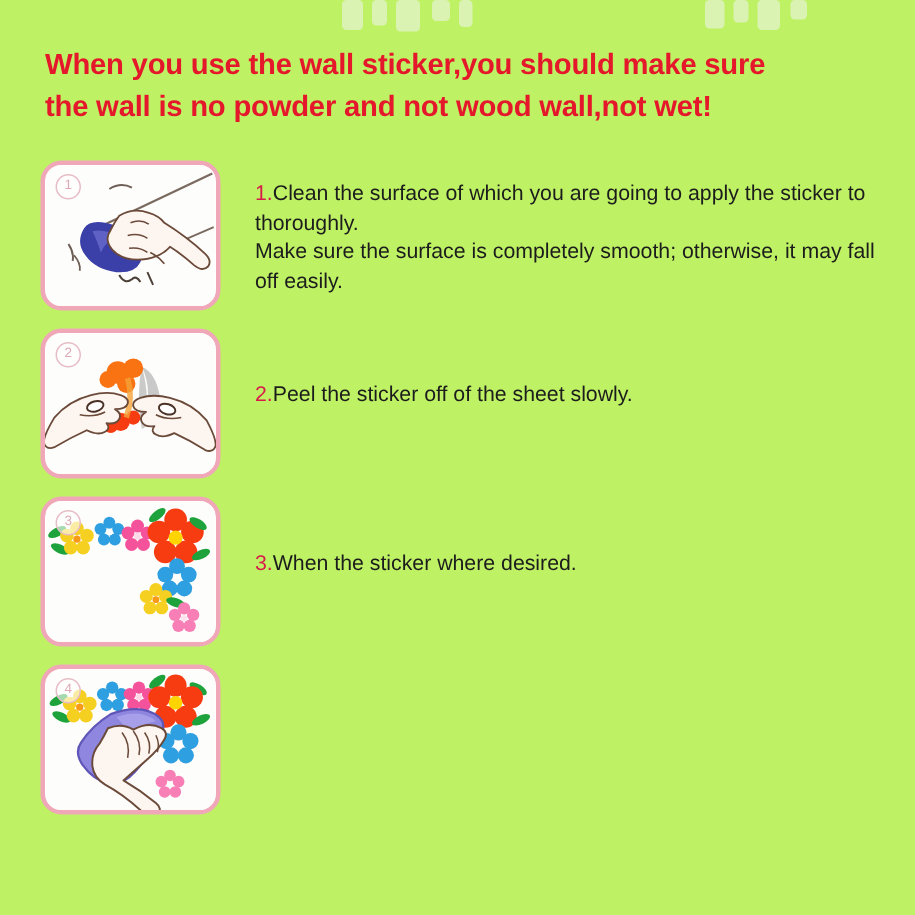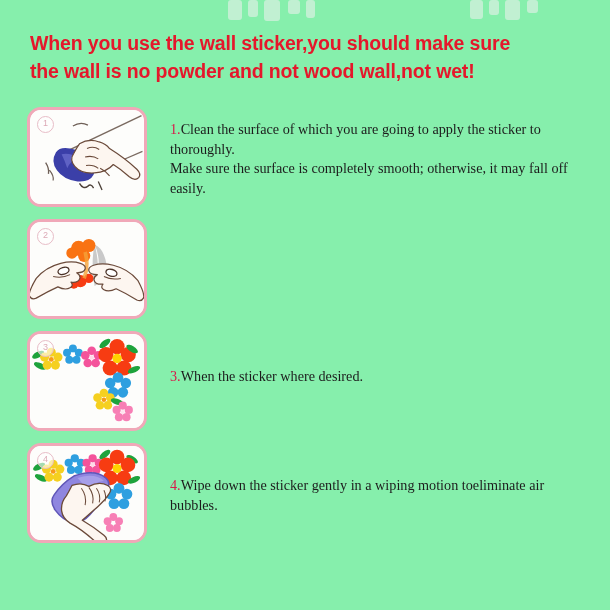--- a/index.html
+++ b/index.html
@@ -4,21 +4,21 @@
 <style>
   html, body {
     margin: 0;
     padding: 0;
     background: #ffffff;
   }
   #page {
     position: relative;
     width: 610px;
     height: 610px;
-    background: #86efac;
+    background: #bef264;
     font-family: "Liberation Sans", sans-serif;
     overflow: hidden;
   }
 
   
   .watermark {
     position: absolute;
     top: 0;
     left: 0;
     width: 610px;
@@ -92,21 +92,20 @@
   }
 
   .step-text {
     flex: 1 1 auto;
     margin-left: 23px;
     padding-right: 24px;
     color: #1c1c1c;
     font-size: 14.2px;
     line-height: 19.5px;
     white-space: pre-line;
-    font-family: Liberation Serif, serif;
   }
   .step-text .num {
     color: #d8194a;
   }
   .t-top   { padding-top: 13px; }
   .t-mid   { padding-top: 35px; }
   .t-mid2  { padding-top: 36px; }
   .t-mid3  { padding-top: 33px; }
 </style>
 </head>
@@ -194,20 +193,21 @@
             <ellipse cx="35" cy="52" rx="6" ry="3.6" transform="rotate(-16 35 52)" fill="#ffffff" stroke="#4a3228" stroke-width="1.4"></ellipse>
             <path d="M24 58 q10 2 18 -2" stroke="#6b4a3a" stroke-width="1.1" fill="none"></path>
 
             <path d="M114 62 q-10 -12 -26 -16 q-12 -3 -21 0 q-6 2 -5 6 q1 4 9 4 q-5 3 -3 7 q2 4 9 3
                      q-3 4 1 6 q5 3 13 -1 q11 5 22 12 q5 2 7 -2 q2 -4 -6 -19 z" fill="#fdf6f0" stroke="#6b4a3a" stroke-width="1.3" stroke-linejoin="round"></path>
             <ellipse cx="86" cy="54" rx="6" ry="3.6" transform="rotate(16 86 54)" fill="#ffffff" stroke="#4a3228" stroke-width="1.4"></ellipse>
             <path d="M96 60 q-10 2 -18 -2" stroke="#6b4a3a" stroke-width="1.1" fill="none"></path>
           </svg>
         </div>
       </div>
+      <div class="step-text t-mid"><span class="num">2.</span><span>Peel the sticker off of the sheet slowly.</span></div>
     </div>
 
     <div class="step-row">
       <div class="panel-wrap">
         <div class="panel">
           <div class="badge">3</div>
           <svg viewBox="0 0 120 100">
             <rect x="0" y="0" width="120" height="100" fill="#fdfdfb"></rect>
             <defs>
               <g id="f6">
@@ -303,17 +303,16 @@
             <path d="M44 42 q10 -4 18 1 q11 -6 20 -1 q5 3 2 8 q-4 7 -12 14 q-9 8 -17 15
                      q12 7 23 16 q5 4 1 8 q-5 4 -11 -2 q-13 -12 -26 -19 q-8 -5 -9 -13
                      q-1 -9 5 -16 q3 -5 6 -11 z" fill="#fdf6f0" stroke="#6b4a3a" stroke-width="1.4" stroke-linejoin="round"></path>
             <path d="M54 45 q6 8 4 18" stroke="#6b4a3a" stroke-width="1.1" fill="none"></path>
             <path d="M62 44 q6 8 4 17" stroke="#6b4a3a" stroke-width="1.1" fill="none"></path>
             <path d="M70 45 q5 7 3 15" stroke="#6b4a3a" stroke-width="1.1" fill="none"></path>
             <path d="M78 47 q3 6 1 12" stroke="#6b4a3a" stroke-width="1.1" fill="none"></path>
           </svg>
         </div>
       </div>
-      <div class="step-text t-mid3"><span class="num">4.</span><span>Wipe down the sticker gently in a wiping motion toeliminate air bubbles.</span></div>
     </div>
 
   </div>
 </div>
 
 </body></html>

